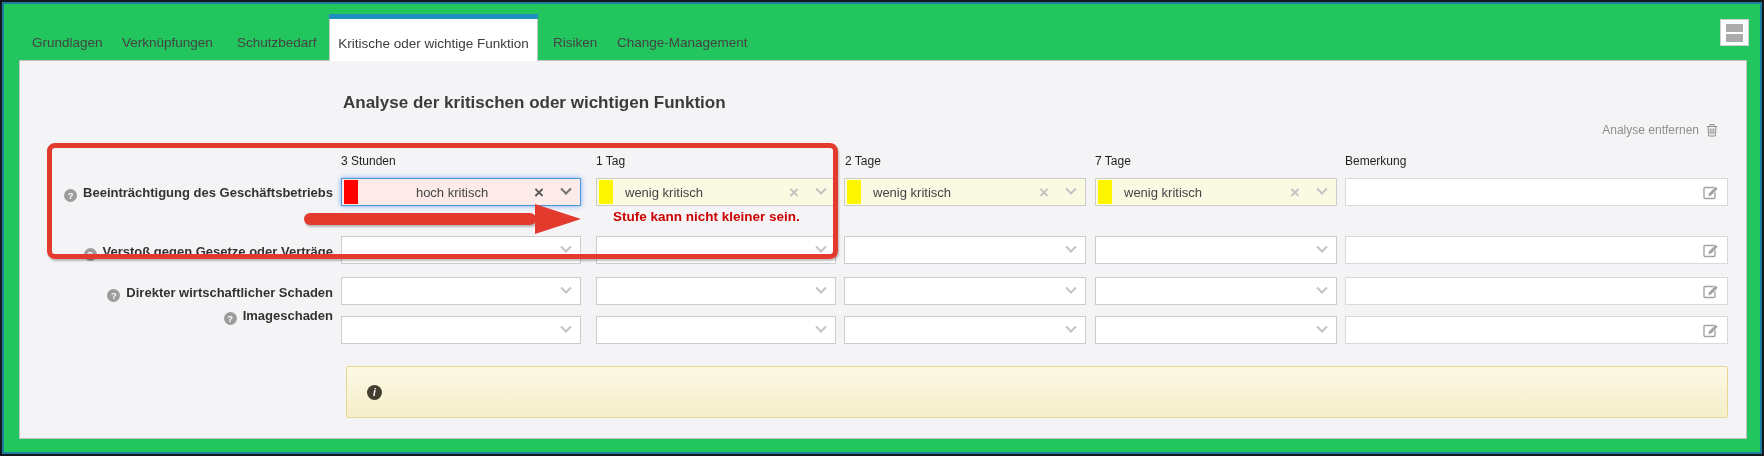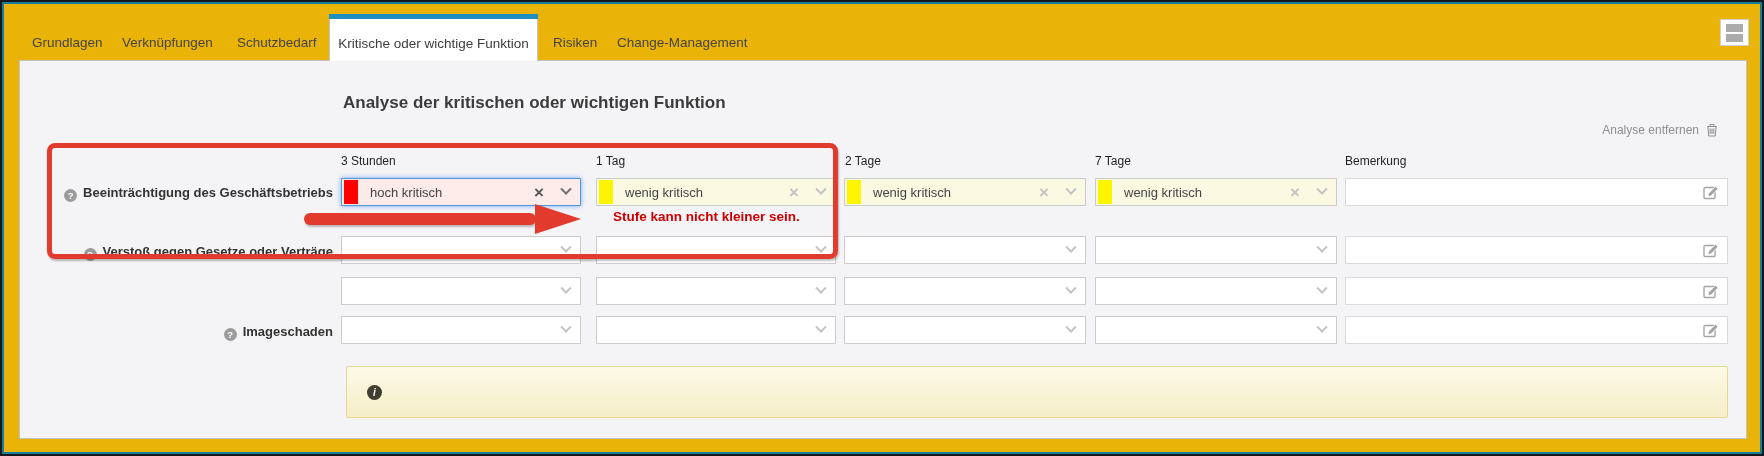--- a/index.html
+++ b/index.html
@@ -1,19 +1,19 @@
 <!DOCTYPE html>
 <html><head>
 <meta charset="utf-8">
 <style>
   * { margin:0; padding:0; box-sizing:border-box; }
   body { background:#888; font-family:"Liberation Sans", sans-serif; }
   .frame{
     position:relative; width:1764px; height:456px;
-    background:#eab308;
+    background:#22c55e;
     border:2px solid #14171c;
     box-shadow: inset 0 0 0 2px #1a7d9e;
     overflow:hidden;
   }
   
   .tab{
     position:absolute; top:33px; font-size:13.5px; color:#444; cursor:pointer;
     white-space:nowrap;
   }
   .tab-active{
@@ -47,21 +47,21 @@
   .qicon{
     display:inline-block; width:13px; height:13px; border-radius:50%;
     background:#9c9c9c; color:#fff; font-size:9.5px; font-weight:700;
     text-align:center; line-height:13px; margin-right:6px; vertical-align:-2px; cursor:pointer;
   }
   
   .sel{
     position:absolute; height:28px; background:#fff; border:1px solid #ccc;
     display:flex; align-items:center; padding:0 10px 0 2px; cursor:pointer;
   }
-  .sel.focused{ border:1px solid #4f97d6; box-shadow:0 0 5px rgba(77,144,254,.75); }
+  .sel.focused{ border:1px solid #4f97d6; box-shadow:0 0 5px rgba(77,144,254,.75);text-align:center; }
   .swatch{ width:14px; height:24px; margin-right:12px; flex:0 0 auto; }
   .sel .val{ flex:1; font-size:13px; color:#444; }
   .clear-x{ font-size:17px; font-weight:700; color:#555; line-height:1; margin-right:18px; cursor:pointer; }
   .clear-x.muted{ color:#c3c3c3; }
   .chev{
     width:8px; height:8px; border-right:2px solid #6f6f6f; border-bottom:2px solid #6f6f6f;
     transform:rotate(45deg) translate(-2px,-2px); flex:0 0 auto;
   }
   .chev.muted{ border-color:#c3c3c3; }
   .sel.empty{ justify-content:flex-end; }
@@ -141,21 +141,24 @@
     <span class="col-header" style="left:825px">2 Tage</span>
     <span class="col-header" style="left:1075px">7 Tage</span>
     <span class="col-header" style="left:1325px">Bemerkung</span>
 
     <div class="row-label" style="top:124px">
       <span class="qicon">?</span><span>Beeinträchtigung des Geschäftsbetriebs</span>
     </div>
     <div class="row-label" style="top:183px">
       <span class="qicon">?</span><span>Verstoß gegen Gesetze oder Verträge</span>
     </div>
-    <div class="row-label" style="top:263px">
+    <div class="row-label" style="top:224px">
+      <span class="qicon">?</span><span>Direkter wirtschaftlicher Schaden</span>
+    </div>
+    <div class="row-label" style="top:247px">
       <span class="qicon">?</span><span>Imageschaden</span>
     </div>
 
     <div class="sel focused" style="left: 321px; top: 117px; width: 240px; background-color: rgb(252, 235, 233);">
       <span class="swatch" style="background-color: rgb(255, 0, 0);"></span>
       <span class="val">hoch kritisch</span>
       <span class="clear-x">×</span>
       <span class="chev"></span>
     </div>
     <div class="sel" style="left: 576px; top: 117px; width: 240px; background-color: rgb(250, 250, 227);">

